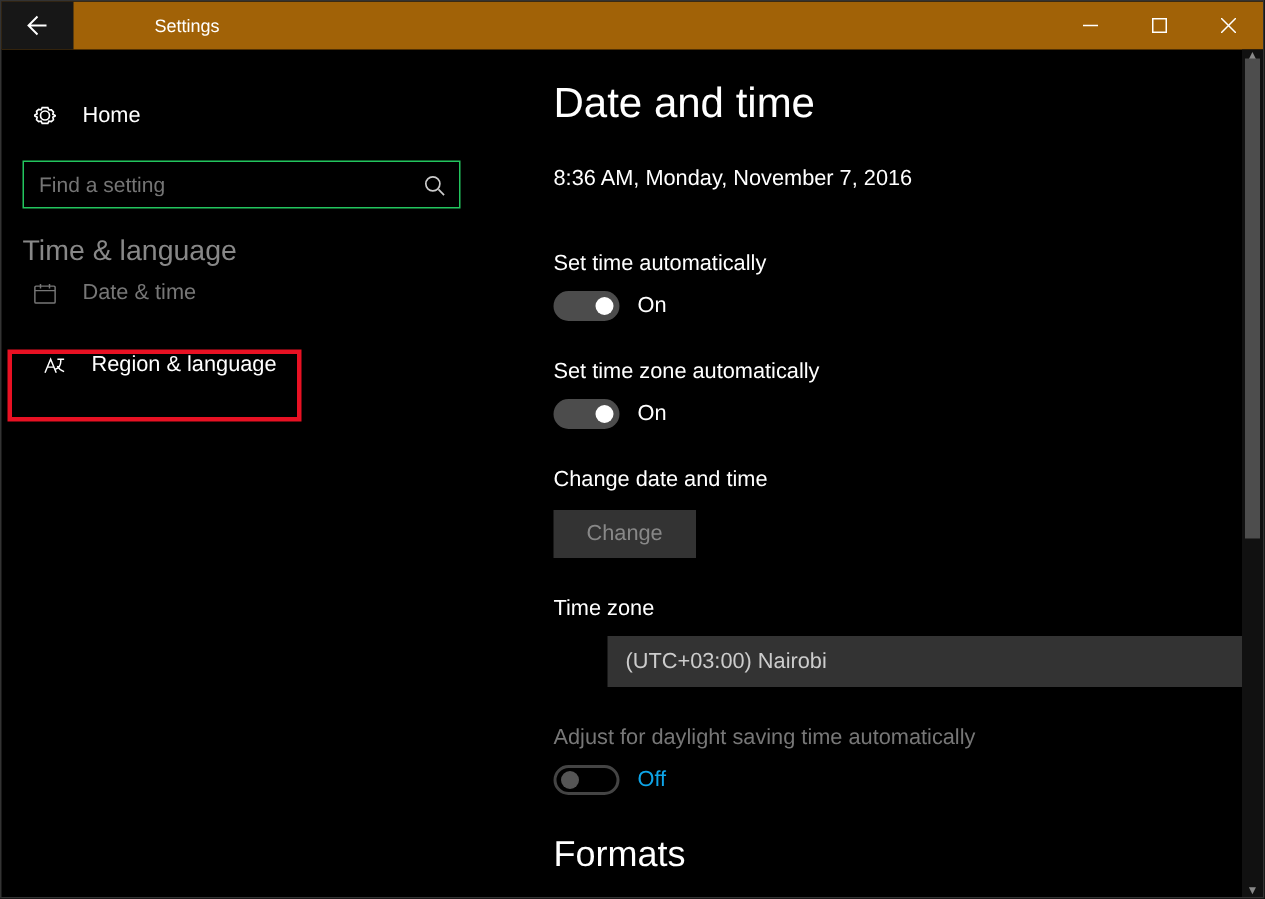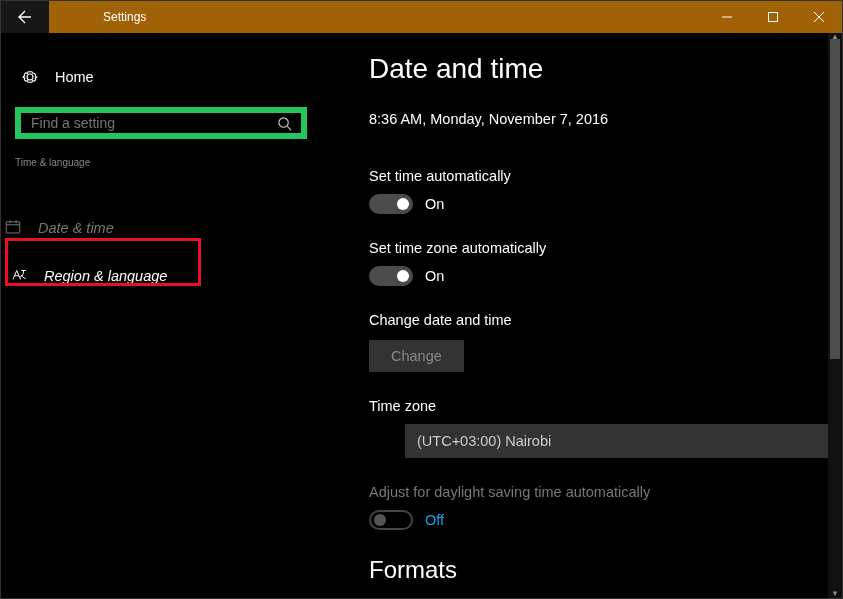--- a/index.html
+++ b/index.html
@@ -65,21 +65,21 @@
     color: #fff;
   }
   .side-row.home { margin-top: 12px; margin-bottom: 8px; }
   .side-icon {
     width: 22px;
     display: flex; justify-content: center;
     margin-right: 14px;
   }
   .search-wrap {
     margin: 4px 14px 18px 14px;
-    border: 6px solid #22c55e;
+    border: 1px solid #22c55e;
     height: 32px;
     display: flex;
     align-items: center;
   }
   .search-input {
     flex: 1;
     background: transparent;
     border: none;
     outline: none;
     color: #999;
@@ -87,33 +87,32 @@
     padding: 0 10px;
     font-family: inherit;
   }
   .search-icon {
     width: 34px;
     display: flex; justify-content: center; align-items: center;
     color: #ccc;
   }
   .section-label {
     padding: 0 14px;
-    font-size: 10px;
+    font-size: 19px;
     color: #888;
-    margin-bottom: 24px;
+    margin-bottom: 8px;
   }
   .nav-item {
     display: flex;
-    align-items: flex-end;
+    align-items: flex-start;
     height: 44px;
-    padding-left: 1px;
+    padding-left: 18px;
     font-size: 14.5px;
     color: #fff;
     margin-bottom: 4px;
-    font-style: italic;
   }
   .nav-item.inactive { color: #777; }
   .nav-item.highlighted {
     outline: 3px solid #e81123;
     outline-offset: -1px;
     margin-left: 6px;
     margin-right: 122px;
   }
   
   h1 {

